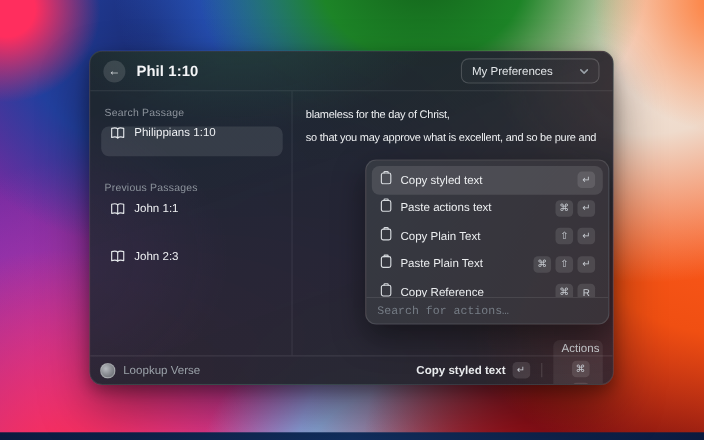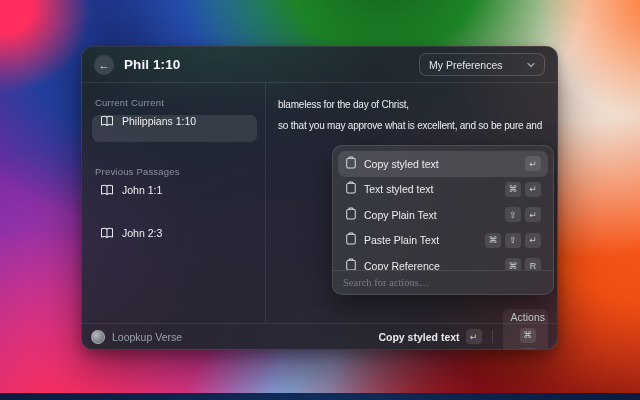--- a/index.html
+++ b/index.html
@@ -83,21 +83,21 @@
     border-radius:7px; cursor:pointer; }
   .act-row.selected { background:rgba(255,255,255,0.11); }
   .act-label { font-size:10.5px; color:#eceef0; }
   .keys { margin-left:auto; display:flex; gap:4px; }
   .keycap { min-width:16px; height:15px; padding:0 3px; border-radius:4px;
     background:rgba(255,255,255,0.11); color:#c9cdd3; font-size:9px;
     display:flex; align-items:center; justify-content:center; }
   .popup-search { flex:0 0 24px; border-top:1px solid rgba(255,255,255,0.09);
     display:flex; align-items:center; padding:0 10px; }
   .popup-search input { width:100%; background:transparent; border:none; outline:none;
-    font-family:Liberation Serif, serif; font-size:10.5px; color:#e8eaec; }
+    font-family:Liberation Mono, monospace; font-size:10.5px; color:#e8eaec; }
   .popup-search input::placeholder { color:#767d86; }
 
   
   .footer { height:26px; flex:0 0 26px; border-top:1px solid rgba(255,255,255,0.09);
     display:flex; align-items:center; padding:0 9px; gap:7px; }
   .ext-icon { width:14px; height:14px; border-radius:50%;
     background:radial-gradient(circle at 35% 35%, #b9bcc1 0%, #8d9095 45%, #5f6268 100%);
     border:1px solid rgba(255,255,255,0.25); }
   .app-name { font-size:10.5px; color:#9aa1a8; }
   .primary-action { display:flex; align-items:center; gap:6px; cursor:pointer; }
@@ -128,21 +128,21 @@
           <svg width="8" height="6" viewBox="0 0 8 6">
               <path d="M1 1.5 L4 4.5 L7 1.5" fill="none" stroke="#9aa1a8" stroke-width="1.4" stroke-linecap="round" stroke-linejoin="round"></path>
             </svg>
         </span>
       </div>
     </div>
 
     <div class="body">
 
       <div class="sidebar">
-        <div class="section-label">Current Current</div>
+        <div class="section-label">Search Passage</div>
         <div class="side-row selected">
           <span class="book-ic">
             <svg width="14" height="12" viewBox="0 0 16 14" fill="none" stroke="#e6e9ec" stroke-width="1.2" stroke-linecap="round" stroke-linejoin="round">
               <path d="M8 2.6 C6.7 1.3, 4 1.3, 1.6 2 V11.6 C4 10.9, 6.7 10.9, 8 12.2 C9.3 10.9, 12 10.9, 14.4 11.6 V2 C12 1.3, 9.3 1.3, 8 2.6 Z"></path>
               <path d="M8 2.6 V12.2"></path>
             </svg>
           </span>
           <span class="label">Philippians 1:10</span>
         </div>
 
@@ -190,21 +190,21 @@
             </span>
           </div>
 
           <div class="act-row">
             <span>
               <svg width="12" height="13" viewBox="0 0 14 15" fill="none" stroke="#d8dbdf" stroke-width="1.2" stroke-linecap="round" stroke-linejoin="round">
                 <rect x="2" y="2.6" width="10" height="11.4" rx="2"></rect>
                 <path d="M4.8 2.6 V1.9 A0.9 0.9 0 0 1 5.7 1 H8.3 A0.9 0.9 0 0 1 9.2 1.9 V2.6"></path>
               </svg>
             </span>
-            <span class="act-label">Text styled text</span>
+            <span class="act-label">Paste actions text</span>
             <span class="keys">
               <span class="keycap">⌘</span>
               <span class="keycap">↵</span>
             </span>
           </div>
 
           <div class="act-row">
             <span>
               <svg width="12" height="13" viewBox="0 0 14 15" fill="none" stroke="#d8dbdf" stroke-width="1.2" stroke-linecap="round" stroke-linejoin="round">
                 <rect x="2" y="2.6" width="10" height="11.4" rx="2"></rect>

